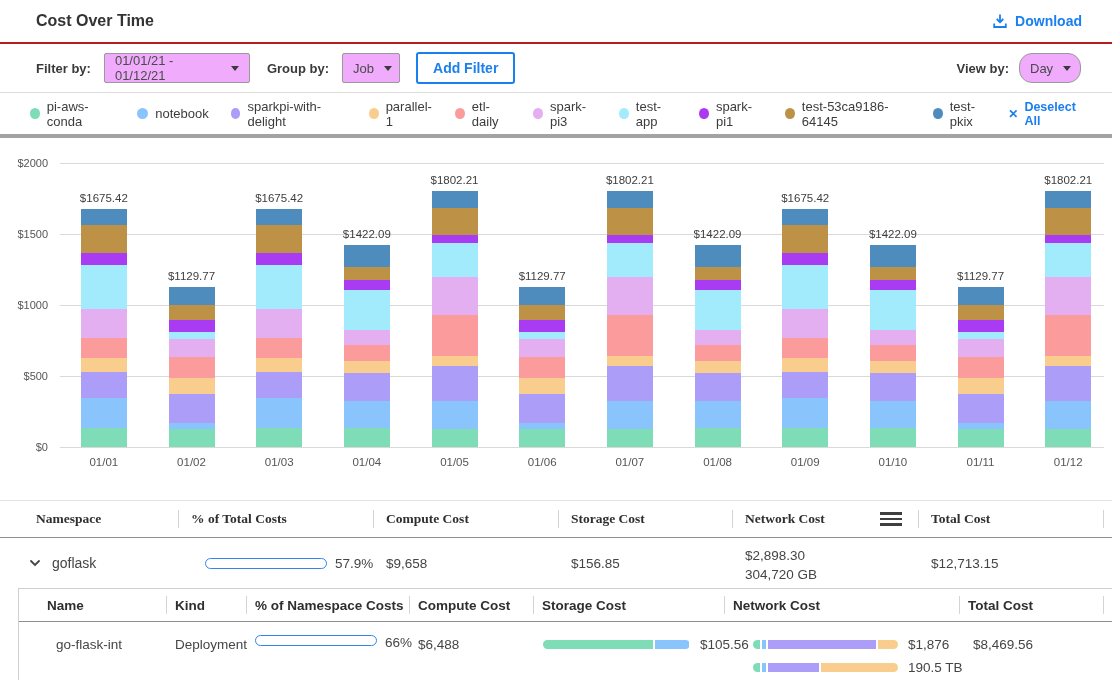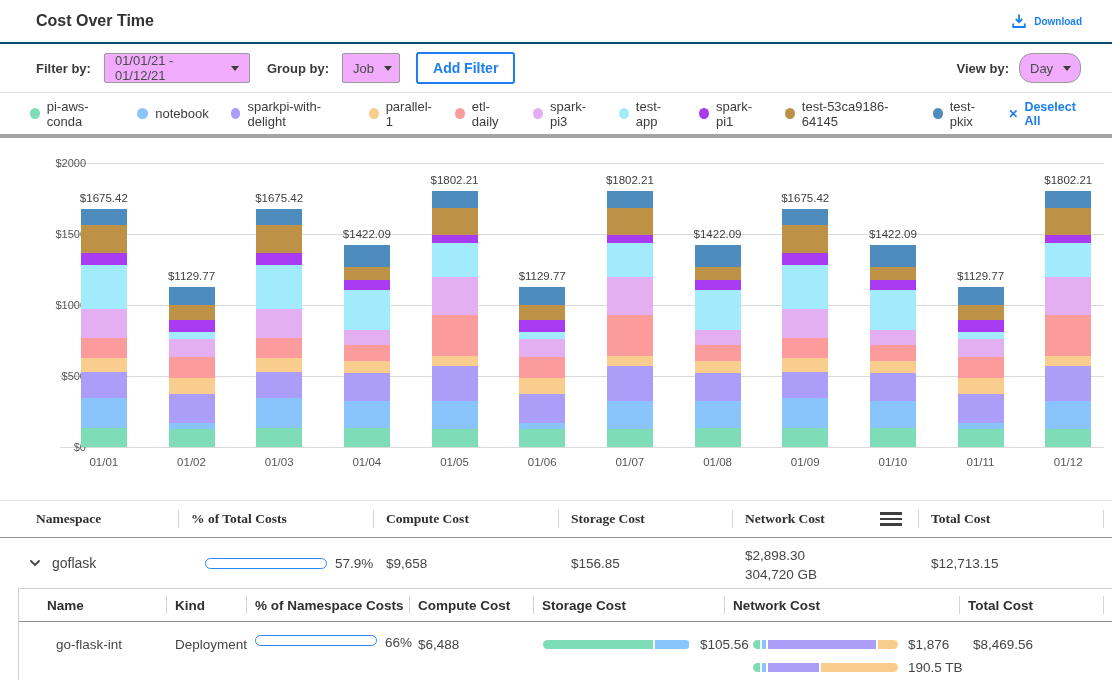--- a/index.html
+++ b/index.html
@@ -2,24 +2,24 @@
 <html style="--accent: #1B7FF0; --pill: #2E86EF;"><head>
 <meta charset="utf-8">
 <style>
   * { box-sizing: border-box; margin: 0; padding: 0; }
   html,body { width:1112px; height:682px; overflow:hidden; background:#fff;
     font-family:"Liberation Sans", sans-serif; color:#3e3e3e; }
   :root { --accent:#1B7FF0; --pill:#2E86EF; }
 
   
   .topbar { height:44px; display:flex; align-items:center; padding:0 30px 0 36px;
-    border-bottom:2px solid #0c4a6e; }
+    border-bottom:2px solid #b91c1c; }
   .title { font-size:16px; font-weight:bold; color:#333; }
   .download { margin-left:auto; display:flex; align-items:center; gap:7px;
-    color:var(--accent); font-size:10px; font-weight:bold; cursor:pointer; }
+    color:var(--accent); font-size:14px; font-weight:bold; cursor:pointer; }
 
   
   .filter-row { height:49px; display:flex; align-items:center; padding:0 31px 0 36px;
     border-bottom:1px solid #dcdcdc; gap:13px; }
   .flabel { font-size:13px; font-weight:bold; color:#3a3a3a; }
   .select { display:flex; align-items:center; justify-content:space-between; gap:10px;
     border:1px solid #9a9a9a; border-radius:2px; height:30px; padding:0 10px;
     font-size:13px; color:#4a4a4a; background:#f0abfc; cursor:pointer; }
   .caret { width:0; height:0; border-left:4.5px solid transparent;
     border-right:4.5px solid transparent; border-top:5.5px solid #3a3a3a; }
@@ -36,21 +36,21 @@
     gap:8px; border-bottom:4px solid #a3a3a3; font-size:13px; color:#3c3c3c; }
   .legend-item { display:flex; align-items:center; gap:7px; cursor:pointer; }
   .dot { width:11px; height:11px; border-radius:50%; display:inline-block; }
   .deselect { display:flex; align-items:center; gap:6px; color:var(--accent);
     font-weight:bold; font-size:12.5px; margin-left:8px; cursor:pointer; }
   .xicon { font-size:12px; font-weight:bold; }
 
   
   .chart { position:relative; height:339px; }
   .gridline { position:absolute; left:60px; right:8px; height:1px; background:#d9d9d9; }
-  .ytick { position:absolute; left:0; width:48px; text-align:right; font-size:11px; color:#555;margin-left:38px; }
+  .ytick { position:absolute; left:0; width:48px; text-align:right; font-size:11px; color:#555; }
   .bars { position:absolute; left:60px; right:0; top:0; bottom:0; display:flex; }
   .bar-col { flex:1; display:flex; flex-direction:column; justify-content:flex-end;
     align-items:center; height:339px; }
   .bar-total { font-size:11.5px; color:#3d3d3d; margin-bottom:5px; }
   .bar { width:46px; display:flex; flex-direction:column-reverse; }
   .xtick { height:30px; padding-top:9px; font-size:11.5px; color:#555; }
 
   
   .table-gap { height:23px; }
   .mtable { border-top:1px solid #e3e3e3; }

